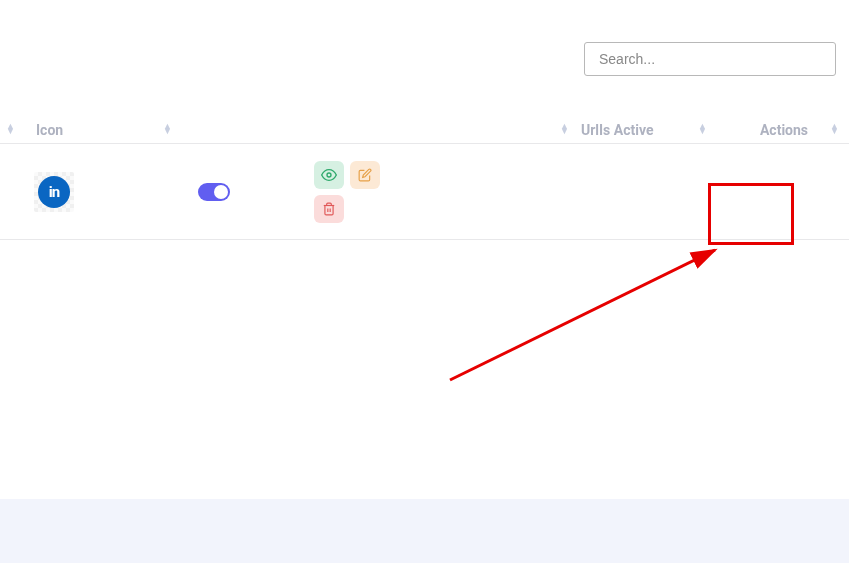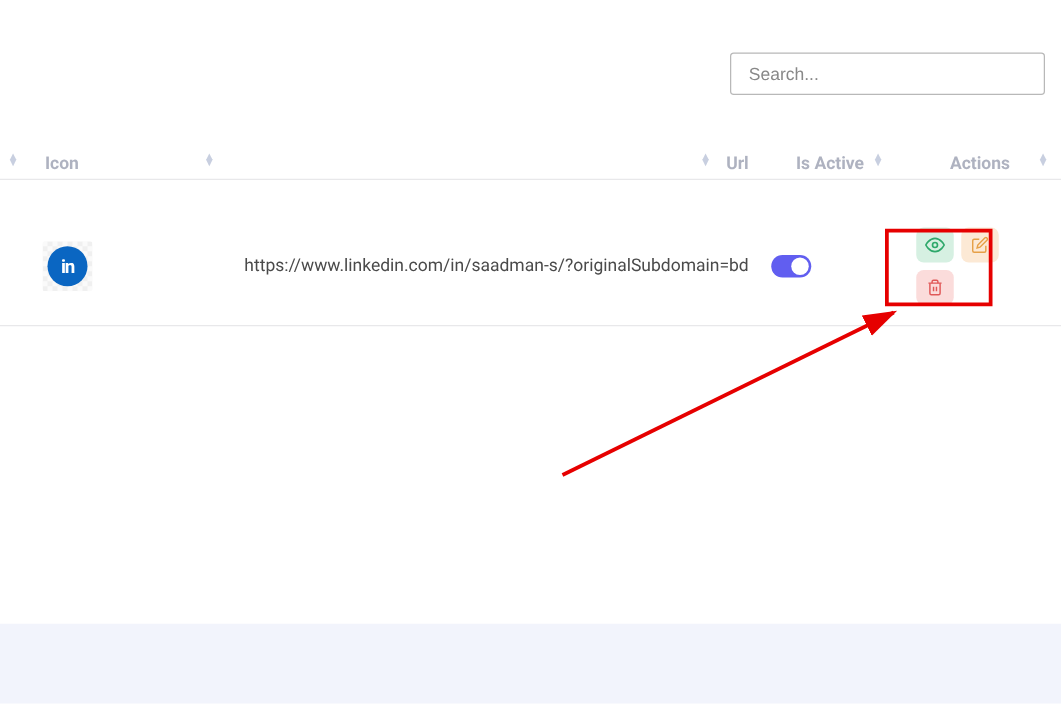--- a/index.html
+++ b/index.html
@@ -57,21 +57,21 @@
       position: relative;
     }
     .col-url {
       flex: 1;
       position: relative;
       padding-left: 0;
       text-align: right;
     }
     .col-active {
       width: 130px;
-      text-align: center;
+      text-align: left;
       position: relative;
     }
     .col-actions {
       width: 110px;
       text-align: center;
       position: relative;
     }
     .header-label {
       color: #aeb2c0;
       font-size: 14px;
@@ -115,21 +115,20 @@
     .table-row {
       position: absolute;
       top: 145px;
       left: 0;
       right: 0;
       height: 95px;
       display: flex;
       align-items: center;
       border-bottom: 1px solid #e8e8ea;
       padding: 0 10px;
-      margin-top: 21px;
     }
     .linkedin-icon {
       width: 32px;
       height: 32px;
       border-radius: 50%;
       background: #0a66c2;
       display: flex;
       align-items: center;
       justify-content: center;
       margin-left: 2px;
@@ -286,23 +285,20 @@
           <span class="sort-down">▼</span>
       </span>
     </div>
   </div>
 
   <div class="table-row">
     <div class="col-icon">
       <div class="linkedin-icon">
         <span class="linkedin-text">in</span>
       </div>
-    </div>
-    <div class="col-url">
-      <div class="url-text">https://www.linkedin.com/in/saadman-s/?originalSubdomain=bd</div>
     </div>
     <div class="col-active">
       <div class="toggle-switch">
         <div class="toggle-knob"></div>
       </div>
     </div>
     <div class="col-actions">
       <div class="actions-cell">
         <button class="action-btn action-view">
           <svg class="eye-icon" viewBox="0 0 24 24">

